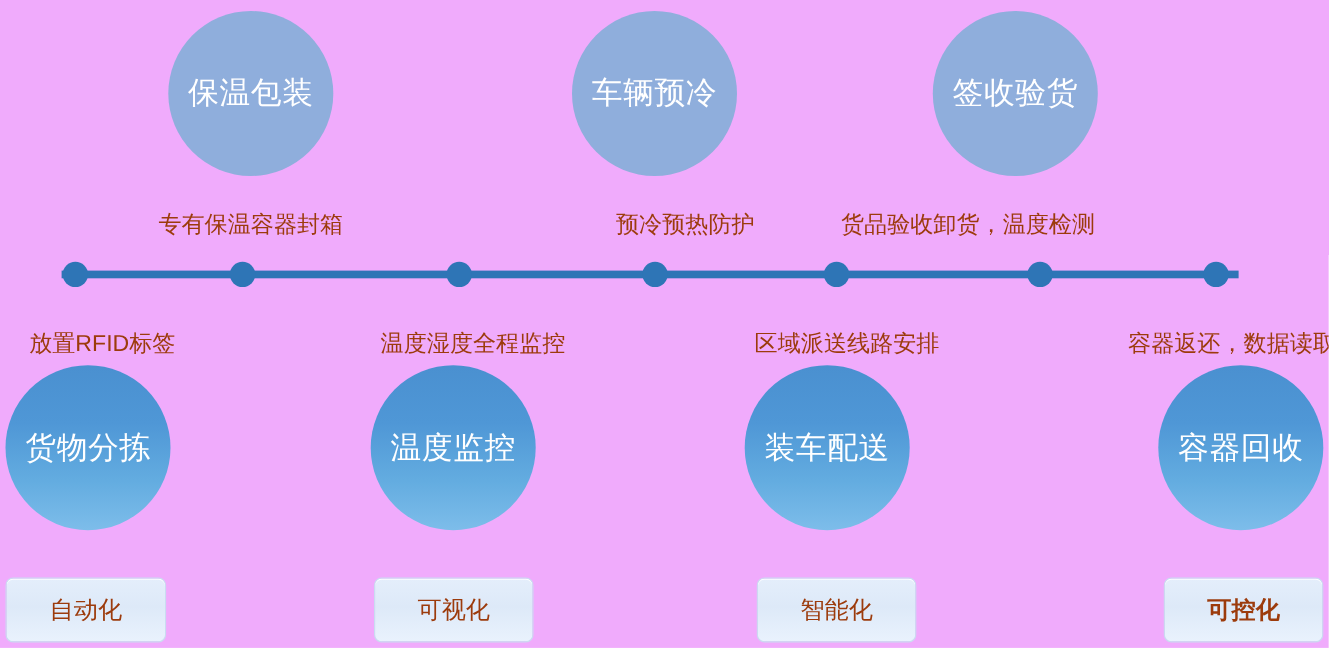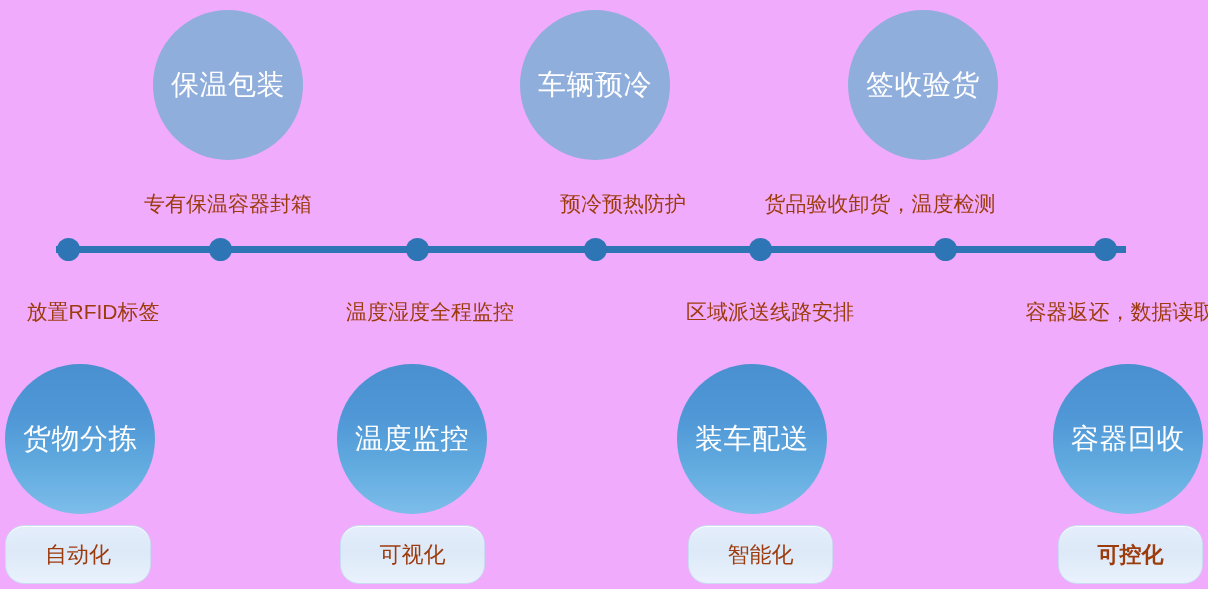--- a/index.html
+++ b/index.html
@@ -60,21 +60,21 @@
   
   .bottom-circle {
     position: absolute;
     width: 150px;
     height: 150px;
     border-radius: 50%;
     background: linear-gradient(180deg, #4a90d0 0%, #4f97d6 35%, #63ace0 70%, #7dbdea 100%);
     display: flex;
     align-items: center;
     justify-content: center;
-    top: 364px;
+    top: 332px;
   }
   .bottom-circle .circle-text {
     color: #ffffff;
     font-size: 28px;
     line-height: 1.15;
     letter-spacing: 0.5px;
     text-align: center;
     white-space: nowrap;
   }
 
@@ -87,21 +87,21 @@
     text-align: center;
   }
   .label-above { top: 190px; }
   .label-below { top: 298px; }
 
   
   .badge {
     position: absolute;
     height: 57px;
     top: 525px;
-    border-radius: 19px;
+    border-radius: 7px;
     border: 1px solid #c9dcf1;
     background: linear-gradient(180deg, #e4eefb 0%, #dde9f8 45%, #e9f2fd 100%);
     box-shadow: inset 0 1px 0 rgba(255,255,255,0.85);
     display: flex;
     align-items: center;
     justify-content: center;
   }
   .badge-text {
     color: #9C3B0C;
     font-size: 22px;

